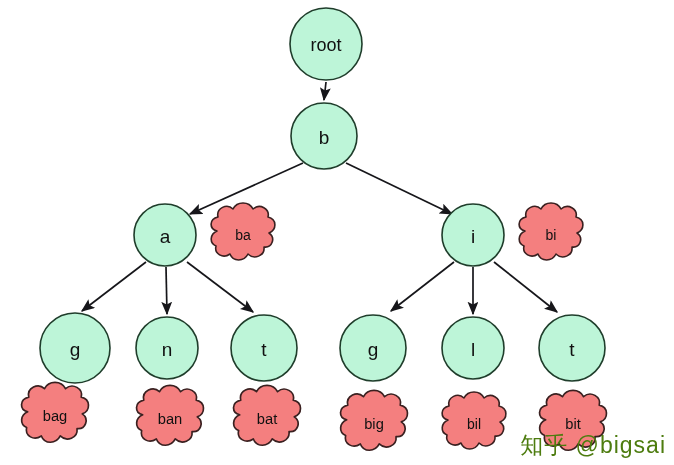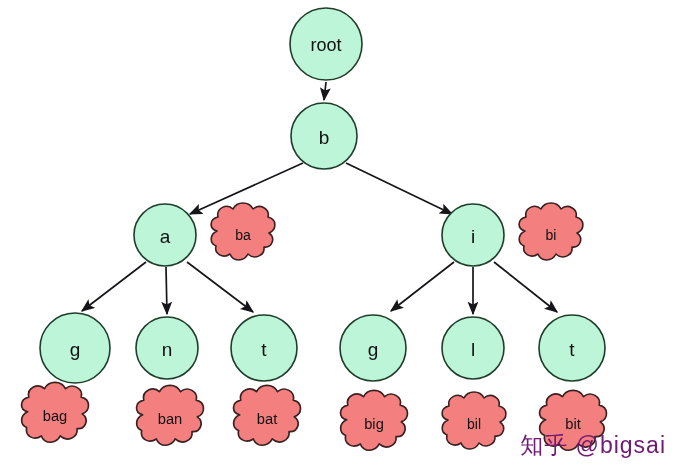--- a/index.html
+++ b/index.html
@@ -57,21 +57,21 @@
     fill: #111111;
     text-anchor: middle;
     dominant-baseline: central;
   }
   .watermark {
     position: absolute;
     right: 8px;
     bottom: 4px;
     font-family: "Liberation Sans", sans-serif;
     font-size: 23px;
-    color: #701a75;
+    color: #4d7c0f;
     letter-spacing: 1px;
     white-space: nowrap;
     user-select: none;
   }
 </style>
 </head>
 <body>
 
 <div id="canvas">
   <svg id="diagram-svg" viewBox="0 0 674 465">

